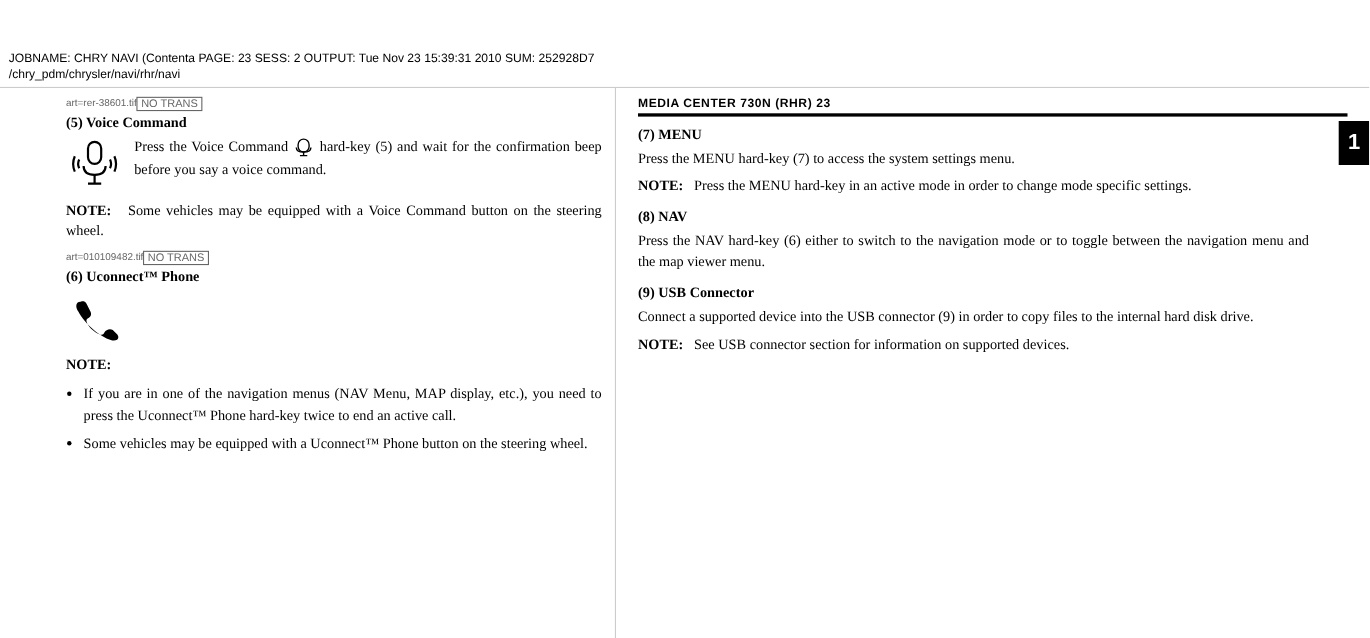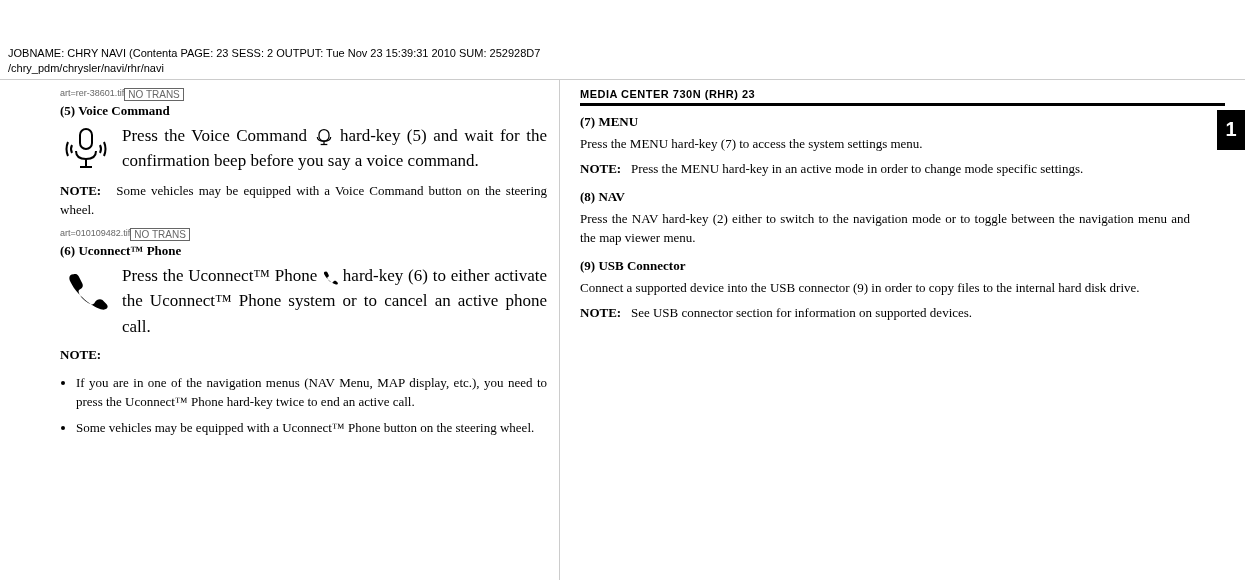--- a/index.html
+++ b/index.html
@@ -153,21 +153,21 @@
       flex-shrink: 0;
     }
 
     .icon-phone-box svg {
       width: 44px;
       height: 44px;
     }
 
     .icon-text-content {
       flex: 1;
-      font-size: 17px;
+      font-size: 13px;
       line-height: 1.5;
       text-align: justify;
     }
 
     
     .note-block {
       font-size: 13px;
       line-height: 1.5;
       text-align: justify;
       margin-bottom: 8px;
@@ -277,27 +277,20 @@
           <span class="no-trans-badge">NO TRANS</span>
         </div>
         <div class="section-heading">(6) Uconnect™ Phone</div>
         <div class="icon-text-row">
           <div class="icon-phone-box">
 
             <svg viewBox="0 0 48 48" fill="#000" xmlns="http://www.w3.org/2000/svg">
               <path d="M10 8 C10 8 14 6 16 10 L20 18 C20 18 22 22 18 24 C16 25 15 26 17 30 C19 34 24 38 28 40 C32 42 33 40 34 38 C35 36 39 34 42 36 L46 40 C50 44 46 48 40 46 C30 43 14 30 8 18 C4 12 6 8 10 8 Z" fill="#000"></path>
             </svg>
           </div>
-          <div class="icon-text-content">
-            Press the Uconnect™ Phone
-            <svg style="display:inline;vertical-align:middle;width:16px;height:16px;" viewBox="0 0 24 24">
-              <path d="M5 4 C5 4 7 3 8 5 L10 9 C10 9 11 11 9 12 C8 12.5 7.5 13 8.5 15 C9.5 17 12 19 14 20 C16 21 16.5 20 17 19 C17.5 18 19.5 17 21 18 L23 20 C25 22 23 24 20 23 C15 21.5 7 15 4 9 C2 6 3 4 5 4 Z" fill="#000"></path>
-            </svg>
-            hard-key (6) to either activate the Uconnect™ Phone system or to cancel an active phone call.
-          </div>
         </div>
         <div class="note-block">
           <span class="note-label">NOTE:</span>
         </div>
         <ul class="bullet-list">
           <li>If you are in one of the navigation menus (NAV Menu, MAP display, etc.), you need to press the Uconnect™ Phone hard-key twice to end an active call.</li>
           <li>Some vehicles may be equipped with a Uconnect™ Phone button on the steering wheel.</li>
         </ul>
       </div>
 
@@ -320,21 +313,21 @@
           </div>
           <div class="note-block" style="margin-top:6px;">
             <span class="note-label">NOTE:</span>
             &nbsp; Press the MENU hard-key in an active mode in order to change mode specific settings.
           </div>
         </div>
 
         <div class="right-section">
           <div class="section-heading">(8) NAV</div>
           <div class="body-text">
-            Press the NAV hard-key (2) either to switch to the navigation mode or to toggle between the navigation menu and the map viewer menu.
+            Press the NAV hard-key (6) either to switch to the navigation mode or to toggle between the navigation menu and the map viewer menu.
           </div>
         </div>
 
         <div class="right-section">
           <div class="section-heading">(9) USB Connector</div>
           <div class="body-text">
             Connect a supported device into the USB connector (9) in order to copy files to the internal hard disk drive.
           </div>
           <div class="note-block" style="margin-top:6px;">
             <span class="note-label">NOTE:</span>

